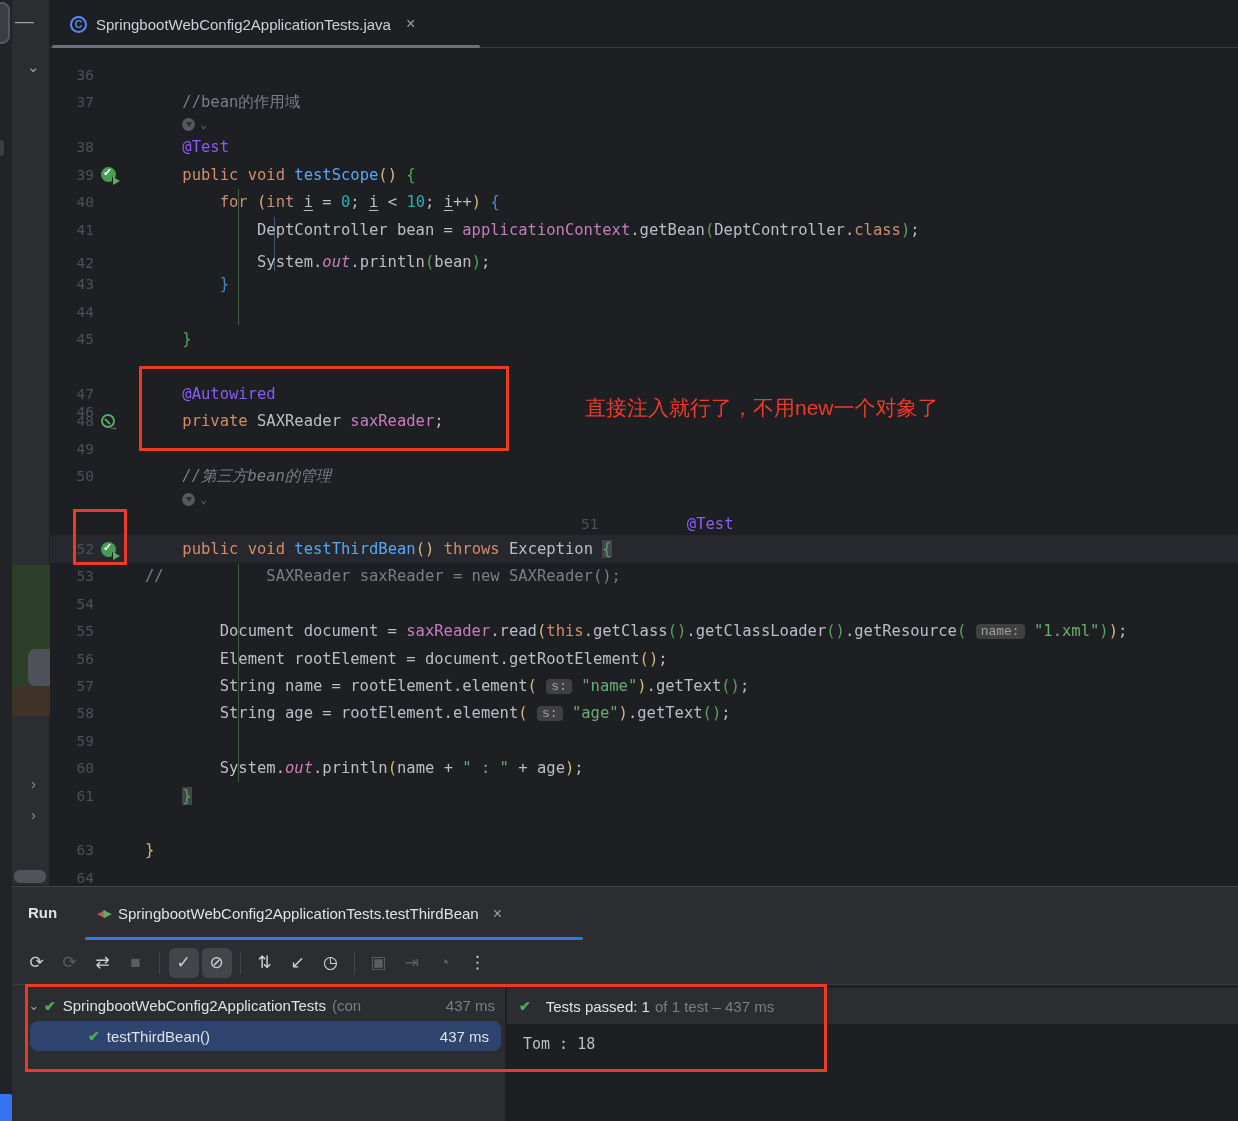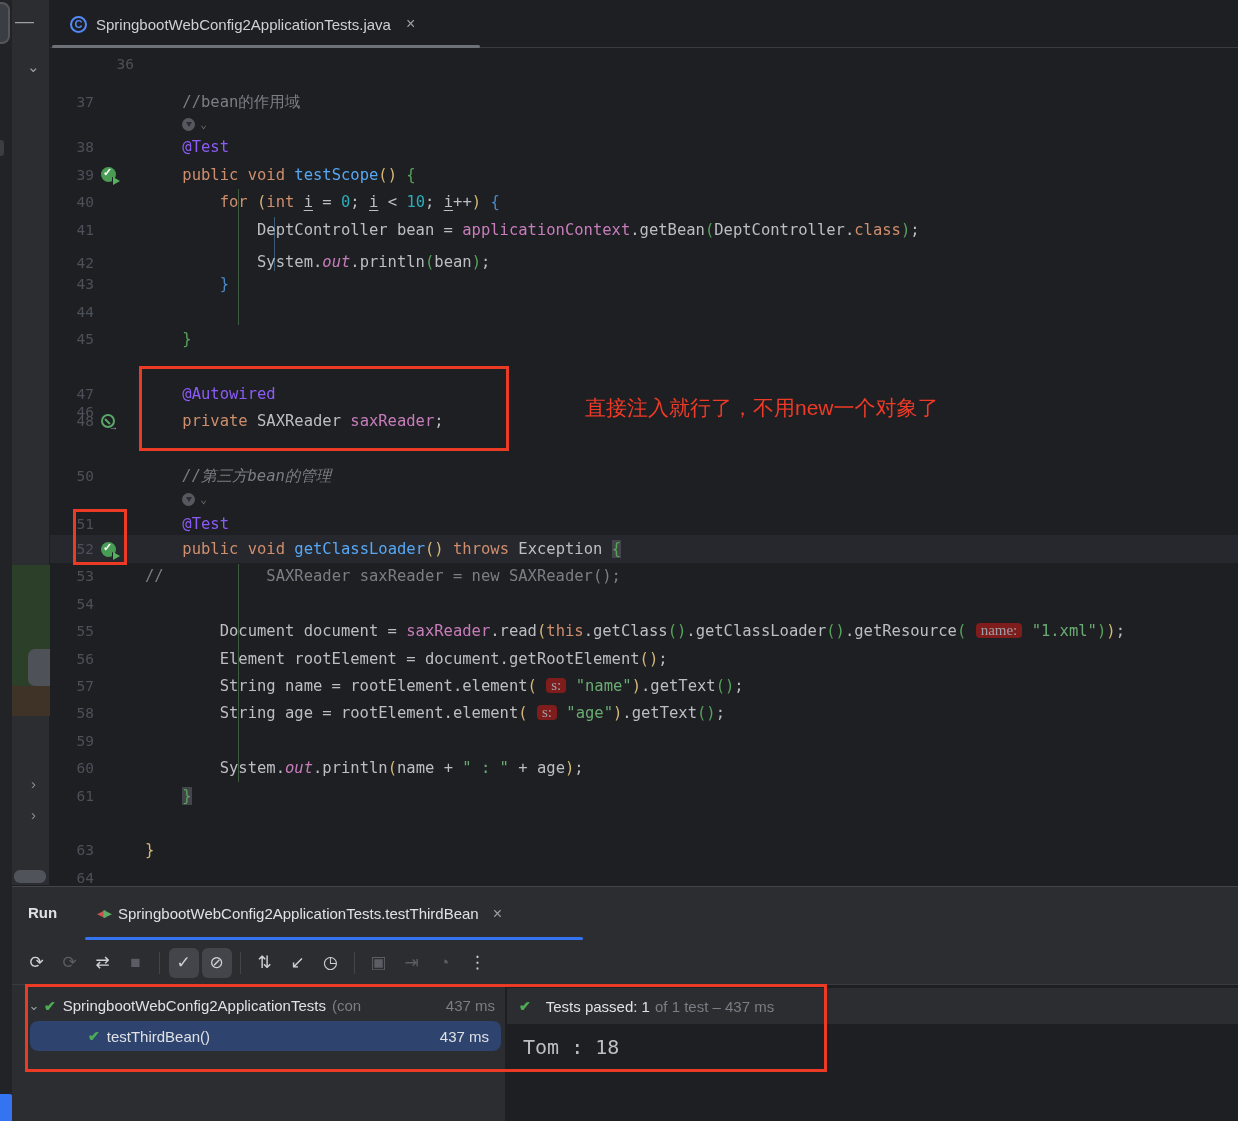--- a/index.html
+++ b/index.html
@@ -38,21 +38,21 @@
   .row.cur { background:#26282e; }
   .lnum { width:44px; text-align:right; color:#4b5059; font-family:"DejaVu Sans Mono", monospace; font-size:14.5px; flex:none; }
   .gut { width:28px; flex:none; display:flex; justify-content:center; align-items:center; }
   .code { font-family:"DejaVu Sans Mono", monospace; font-size:15.5px; white-space:pre; padding-left:23px; flex:none; }
   .d { color:#bcbec4; } .k { color:#cf8e6d; } .a { color:#8b5cf6; }
   .s { color:#6aab73; } .n { color:#2aacb8; } .c { color:#7a7e85; }
   .f { color:#c77dbb; } .fi { color:#c77dbb; font-style:italic; }
   .m { color:#56a8f5; } .u { color:#bcbec4; text-decoration:underline; text-underline-offset:3px; }
   .pY { color:#d5b778; } .pG { color:#57a35c; } .pB { color:#4a88c7; }
   .gb { color:#57a35c; background:#43454a; }
-  .pill { display:inline-block; background:#7f1d1d; color:#9ca0a8; border-radius:4px; font-family:Liberation Serif, serif; font-size:15px; line-height:15px; padding:0 5px; vertical-align:1px; }
+  .pill { display:inline-block; background:#404040; color:#9ca0a8; border-radius:4px; font-family:Liberation Mono, monospace; font-size:13px; line-height:15px; padding:0 5px; vertical-align:1px; }
   
   .ic-runpass { position:relative; width:15px; height:15px; border-radius:50%; background:#499c54; }
   .ic-runpass::before { content:"✓"; position:absolute; left:2.5px; top:-1px; color:#fff; font-size:11px; font-weight:bold; }
   .ic-runpass::after { content:""; position:absolute; right:-4px; bottom:-3px; width:0; height:0;
     border-left:7px solid #55b25f; border-top:4.5px solid transparent; border-bottom:4.5px solid transparent;
     filter:drop-shadow(-1px 0 0 #1e1f22); }
   .ic-spring { position:relative; width:14px; height:14px; border-radius:50%; border:2px solid #59A869; }
   .ic-spring::before { content:""; position:absolute; left:2px; top:2px; width:7px; height:2px; background:#59A869; transform:rotate(45deg); transform-origin:left center; }
   .ic-spring::after { content:"→"; position:absolute; right:-5px; bottom:-6px; color:#9da0a6; font-size:9px; }
   .inlay-wrap { display:flex; align-items:center; gap:5px; }
@@ -82,21 +82,21 @@
   .trow.selected { background:#2e436e; border-radius:8px; margin:0 4px 0 18px; height:30px; }
   .tcheck { color:#4dab54; font-weight:bold; font-size:14px; margin-right:7px; }
   .tlabel { white-space:nowrap; }
   .tsuffix { color:#7a7e85; margin-left:6px; white-space:nowrap; overflow:hidden; }
   .tdur { margin-left:auto; padding-right:10px; color:#7a7e85; white-space:nowrap; }
   .trow.selected .tdur { color:#dfe1e5; padding-right:12px; }
   .console { flex:1; background:#1e1f22; display:flex; flex-direction:column; border-left:2px solid #1e1f22; }
   .console-header { margin-top:3px; height:36px; background:#2b2d30; display:flex; align-items:center; padding-left:12px; font-size:15px; }
   .console-header .strong { color:#dfe1e5; margin-left:8px; }
   .console-header .rest { color:#7a7e85; margin-left:5px; }
-  .console-out { font-family:"DejaVu Sans Mono", monospace; font-size:20px; color:#bcbec4; padding:11px 0 0 16px; }
+  .console-out { font-family:"DejaVu Sans Mono", monospace; font-size:15px; color:#bcbec4; padding:11px 0 0 16px; }
   
   .redbox { position:absolute; border:3px solid #ec3b25; z-index:50; }
   .rednote { position:absolute; color:#ee3a27; font-size:21px; z-index:50; white-space:nowrap; }
 </style>
 </head>
 <body>
 
 <div class="app">
 
   <div class="rail">
@@ -124,21 +124,21 @@
         <span class="etab-title">SpringbootWebConfig2ApplicationTests.java</span>
         <span class="tab-close">×</span>
       </div>
       <div class="etab-underline"></div>
     </div>
 
     <div class="editor" id="editor">
       <div class="guide" style="left:188px;top:141px;height:136px;background:#3f5c43"></div>
       <div class="guide" style="left:224px;top:169px;height:54px;background:#3c5a78"></div>
       <div class="guide" style="left:188px;top:516px;height:218px;background:#3f5c43"></div>
-    <div class="row" style="top: 2px; height: 27.4px; padding-left: 40px;">
+    <div class="row" style="top: 13px; height: 27.4px;">
           <div class="lnum">36</div>
           <div class="gut"></div>
           <div class="code" style="padding-left: 23px;"></div>
         </div>
         <div class="row" style="top: 40.4px; height: 27.4px;">
           <div class="lnum">37</div>
           <div class="gut"></div>
           <div class="code" style="padding-left: 60.324px;"><span class="c">//bean的作用域</span></div>
         </div>
         <div class="row" style="top: 67.8px; height: 18px;">
@@ -196,39 +196,44 @@
           <div class="gut"></div>
           <div class="code" style="padding-left: 60.324px;"><span class="a">@Autowired</span></div>
         </div>
         <div class="row" style="top: 359.8px; height: 27.4px;">
           <div class="lnum">48</div>
           <div class="gut">
             <span class="ic-spring"></span>
           </div>
           <div class="code" style="padding-left: 60.324px;"><span class="k">private</span><span class="d"> SAXReader </span><span class="f">saxReader</span><span class="d">;</span></div>
         </div>
+        <div class="row" style="top: 387.2px; height: 27.4px;">
+          <div class="lnum">49</div>
+          <div class="gut"></div>
+          <div class="code" style="padding-left: 23px;"></div>
+        </div>
         <div class="row" style="top: 414.6px; height: 27.4px;">
           <div class="lnum">50</div>
           <div class="gut"></div>
           <div class="code" style="padding-left: 60.324px; font-style: italic;"><span class="c">//第三方bean的管理</span></div>
         </div>
         <div class="row" style="top: 442px; height: 18px;">
           <div class="code" style="padding-left: 132.324px;"><span class="inlay-wrap"><span class="knot"></span><span class="inlay-chev">⌄</span></span></div>
         </div>
-        <div class="row" style="top: 462px; height: 27.4px;">
+        <div class="row" style="top: 462px; height: 27.4px; justify-content: center;">
           <div class="lnum">51</div>
           <div class="gut"></div>
           <div class="code" style="padding-left: 60.324px;"><span class="a">@Test</span></div>
         </div>
         <div class="row cur" style="top: 487.4px; height: 27.4px;">
           <div class="lnum">52</div>
           <div class="gut">
             <span class="ic-runpass"></span>
           </div>
-          <div class="code" style="padding-left: 60.324px;"><span class="k">public</span><span class="d"> </span><span class="k">void</span><span class="d"> </span><span class="m">getClassLoader</span><span class="pY">()</span><span class="d"> </span><span class="k">throws</span><span class="d"> Exception </span><span class="gb">{</span></div>
+          <div class="code" style="padding-left: 60.324px;"><span class="k">public</span><span class="d"> </span><span class="k">void</span><span class="d"> </span><span class="m">testThirdBean</span><span class="pY">()</span><span class="d"> </span><span class="k">throws</span><span class="d"> Exception </span><span class="gb">{</span></div>
         </div>
         <div class="row" style="top: 514.8px; height: 27.4px;">
           <div class="lnum">53</div>
           <div class="gut"></div>
           <div class="code" style="padding-left: 23px;"><span class="c">//           SAXReader saxReader = new SAXReader();</span></div>
         </div>
         <div class="row" style="top: 542.2px; height: 27.4px;">
           <div class="lnum">54</div>
           <div class="gut"></div>
           <div class="code" style="padding-left: 23px;"></div>

